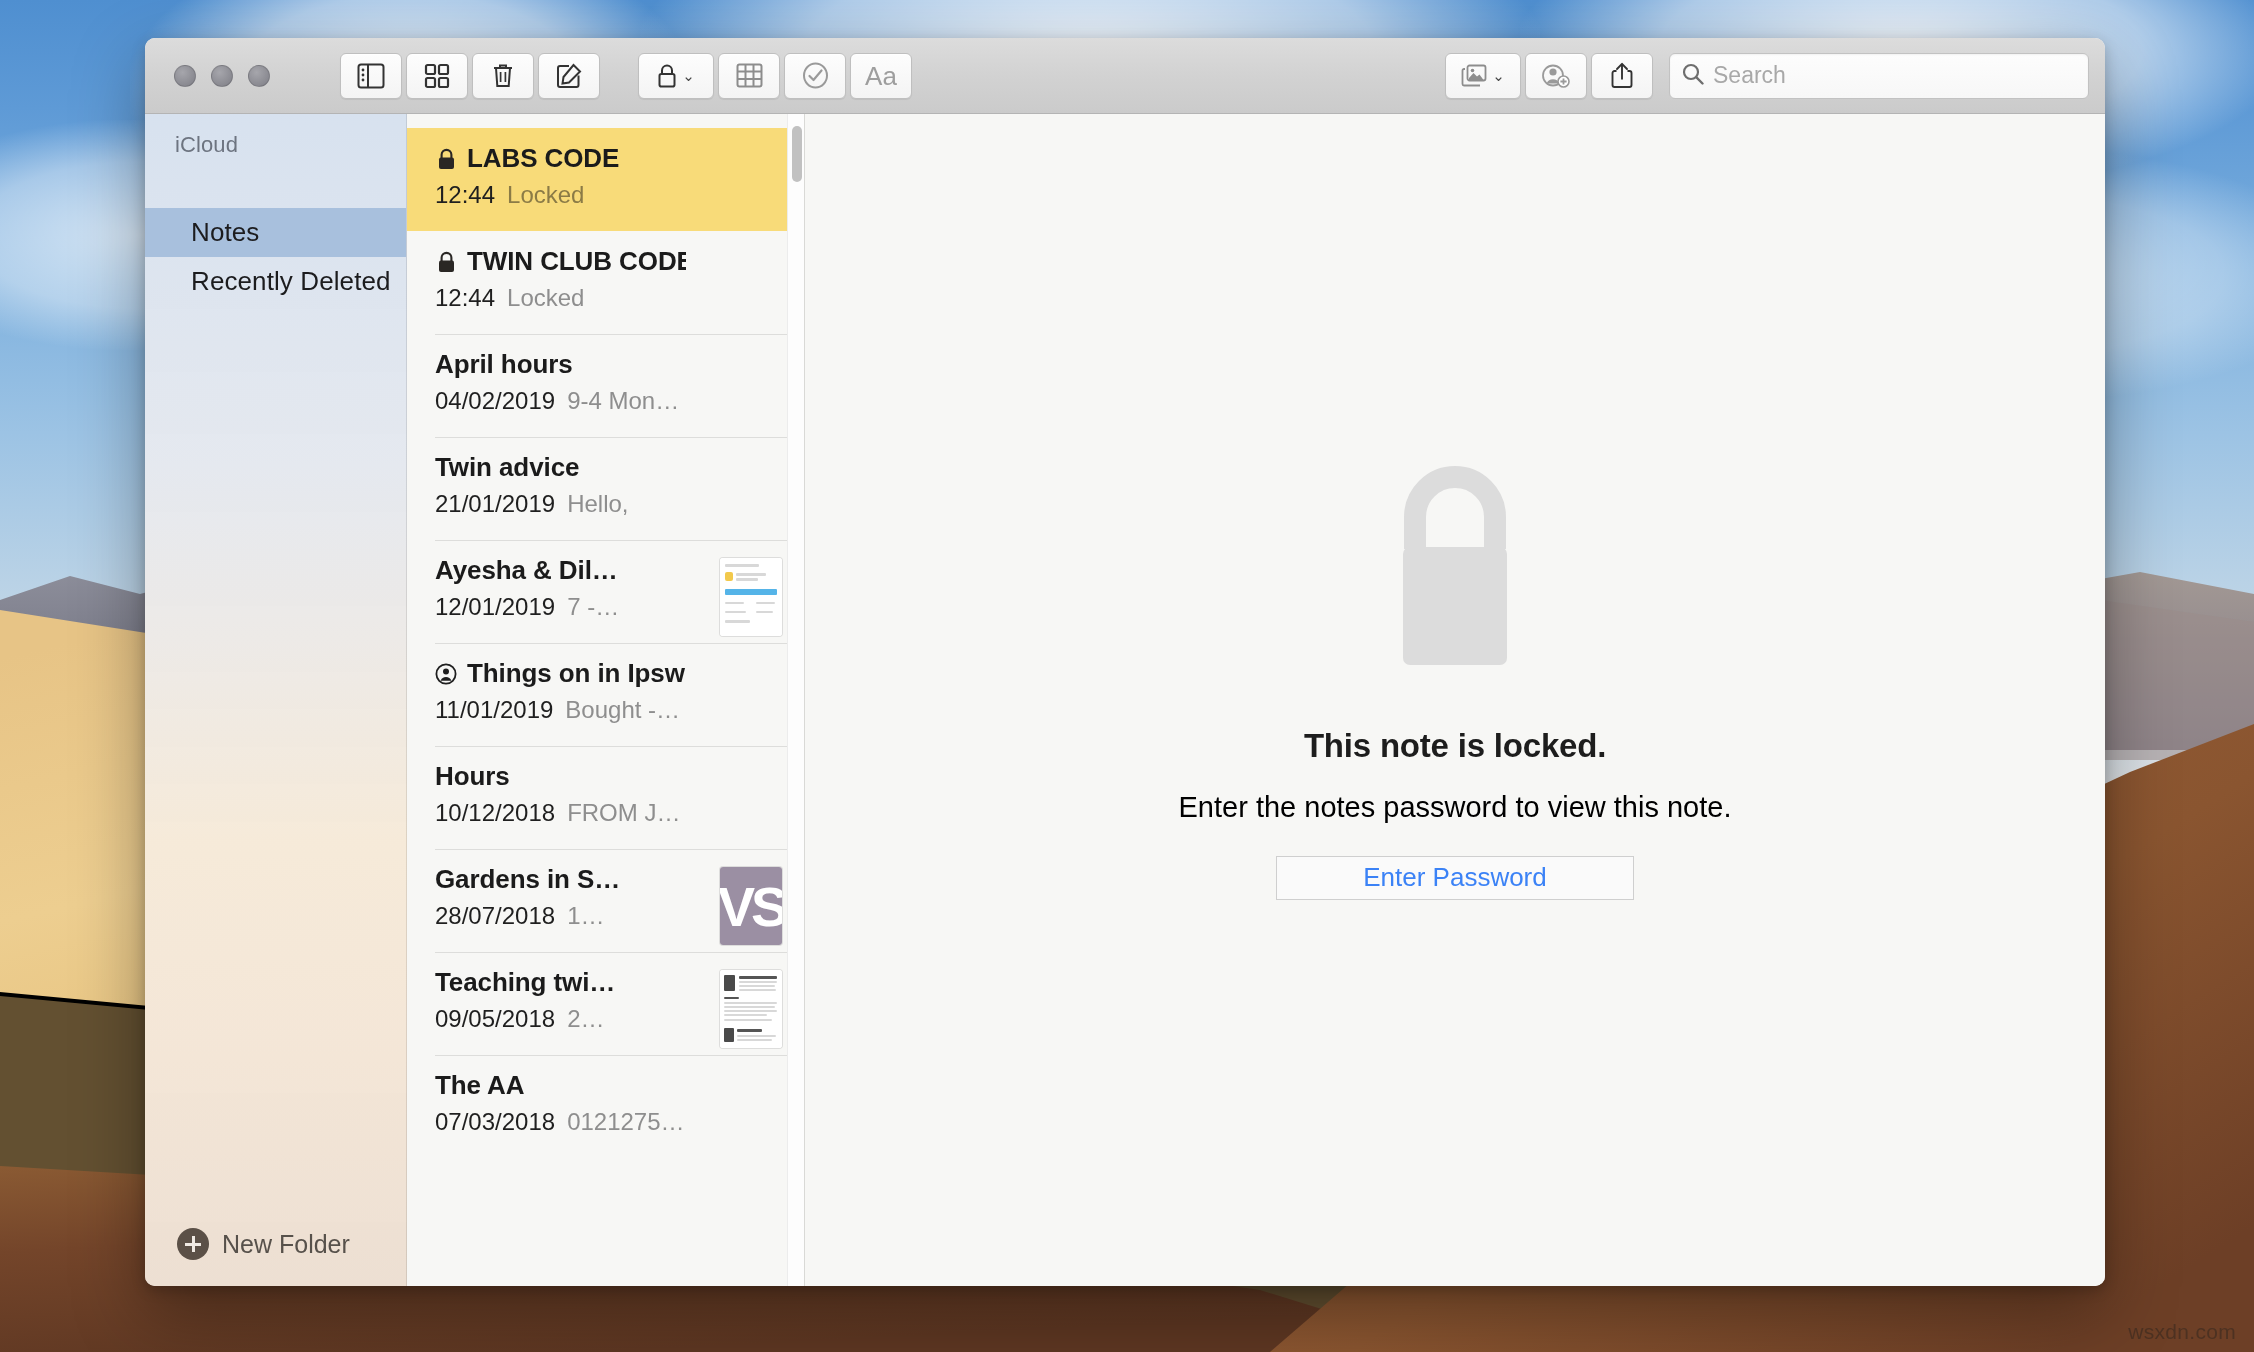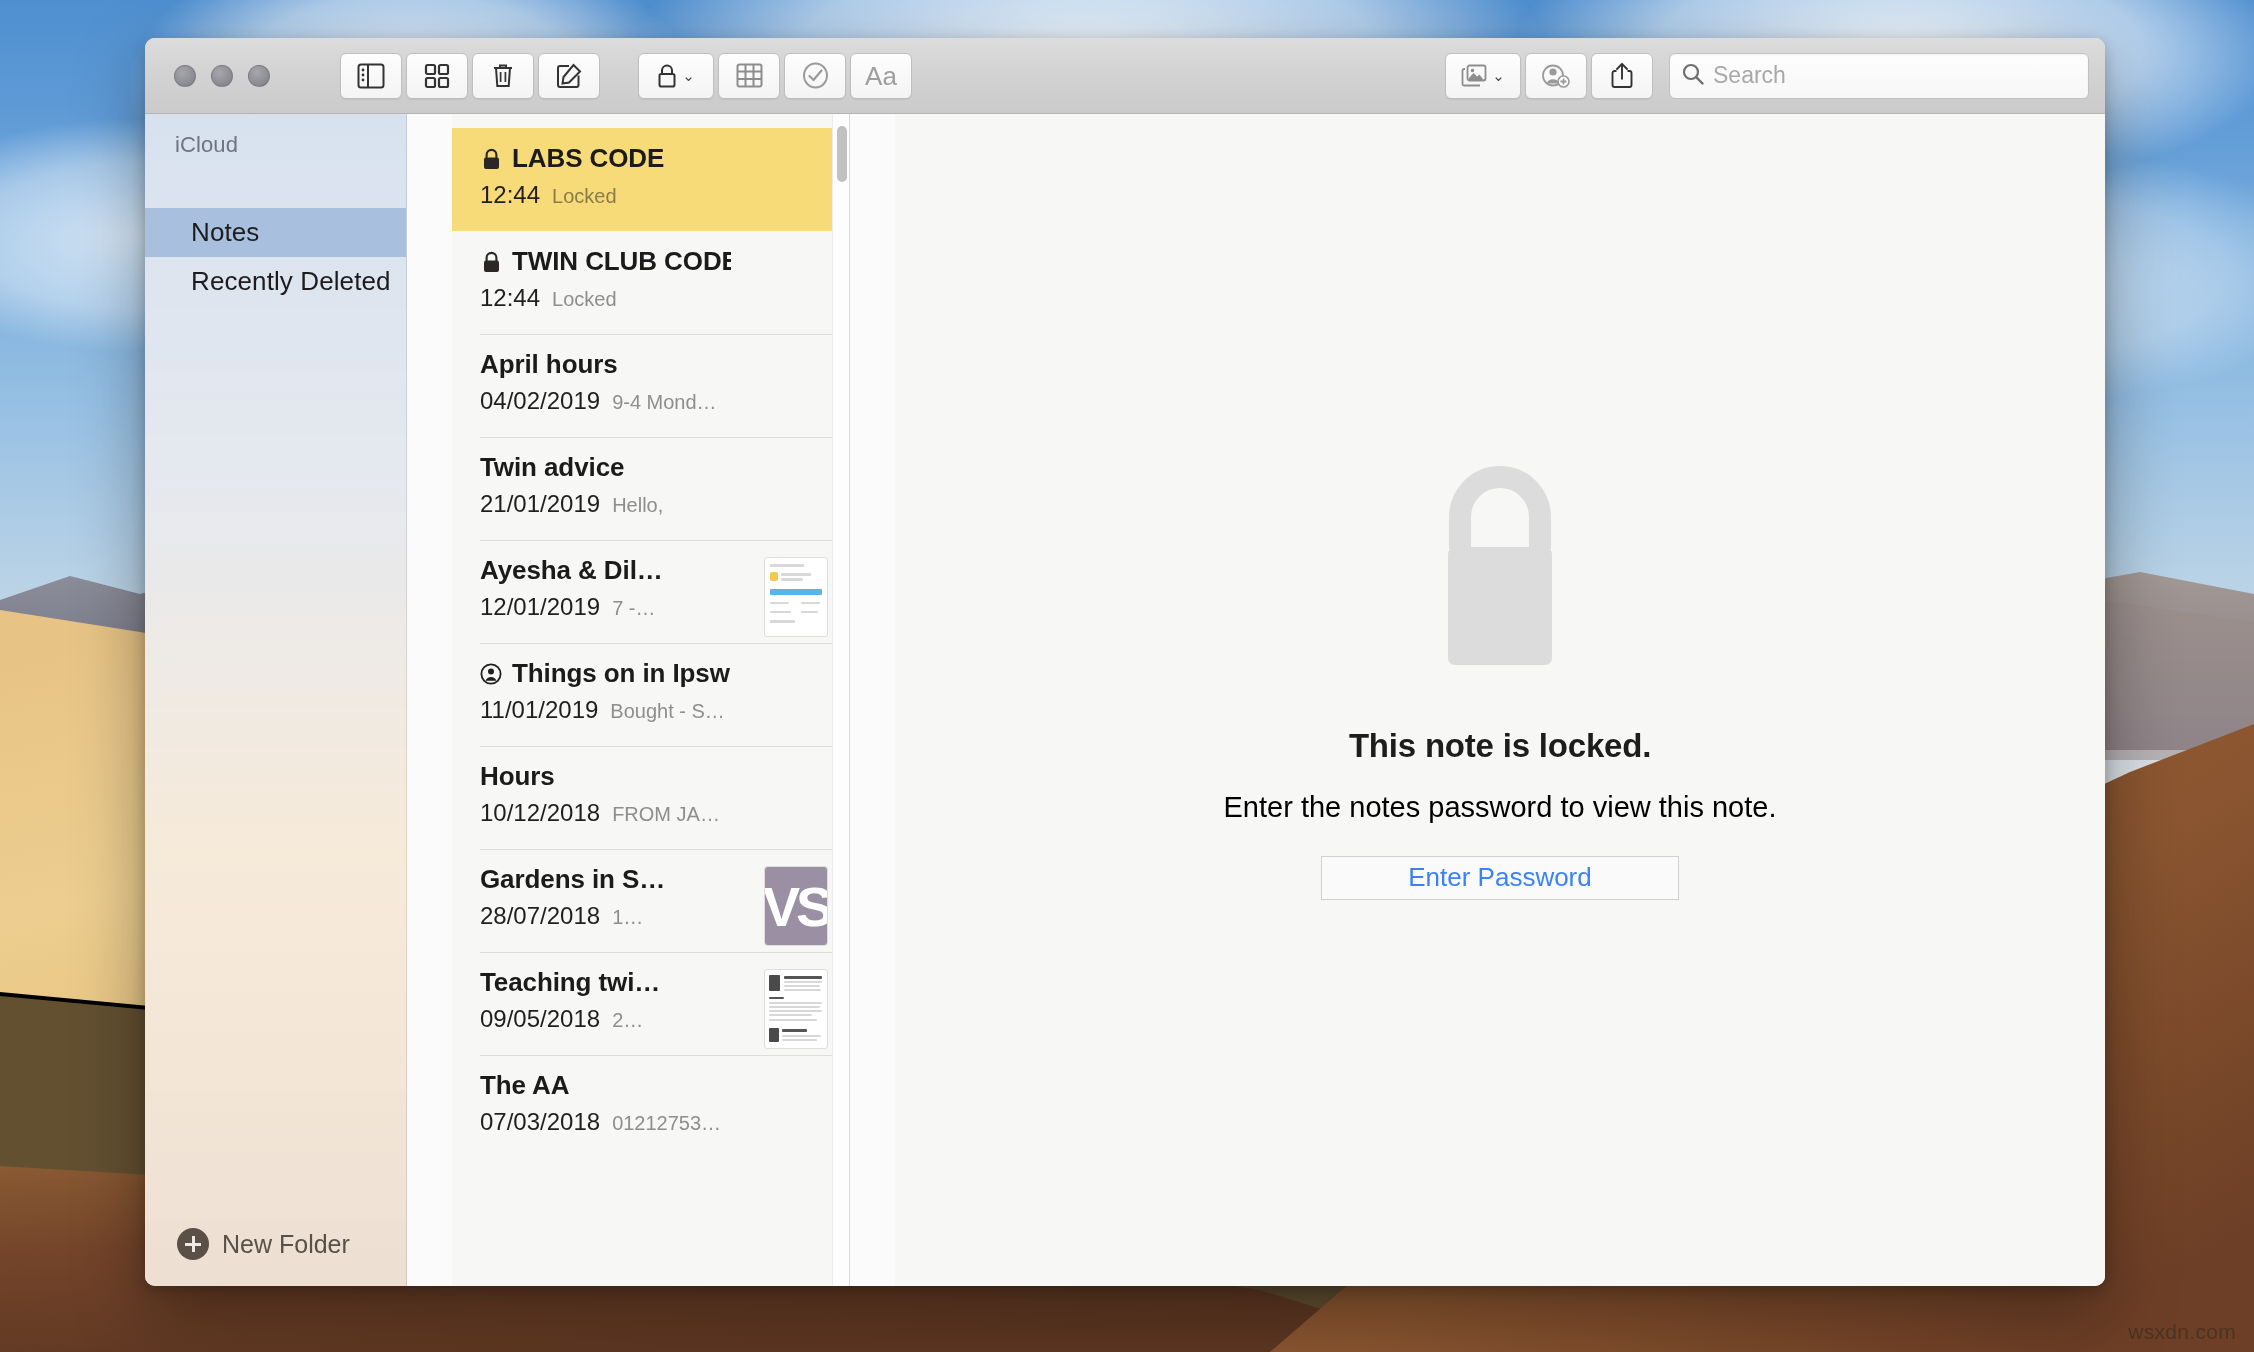--- a/index.html
+++ b/index.html
@@ -178,21 +178,20 @@
   .search-box .ph {
     font-size: 23px;
     color: #a8a8a8;
   }
 
   
   .window-body {
     flex: 1;
     display: flex;
     min-height: 0;
-    gap: 45px;
   }
 
   
   .sidebar {
     width: 262px;
     flex: 0 0 262px;
     position: relative;
     background: linear-gradient(180deg,
         rgba(213,224,238,0.94) 0%,
         rgba(219,227,238,0.94) 14%,
@@ -324,21 +323,21 @@
     align-items: baseline;
     gap: 12px;
     white-space: nowrap;
     overflow: hidden;
   }
   .note-date {
     font-size: 24px;
     color: #1f1f1f;
   }
   .note-snippet {
-    font-size: 20px;
+    font-size: 24px;
     color: #8e8e8e;
     overflow: hidden;
     text-overflow: ellipsis;
   }
   .note-row.selected .note-snippet { color: #8b7b46; }
 
   .note-body { padding-right: 96px; }
   .note-row.has-thumb .note-body { padding-right: 100px; }
 
   

